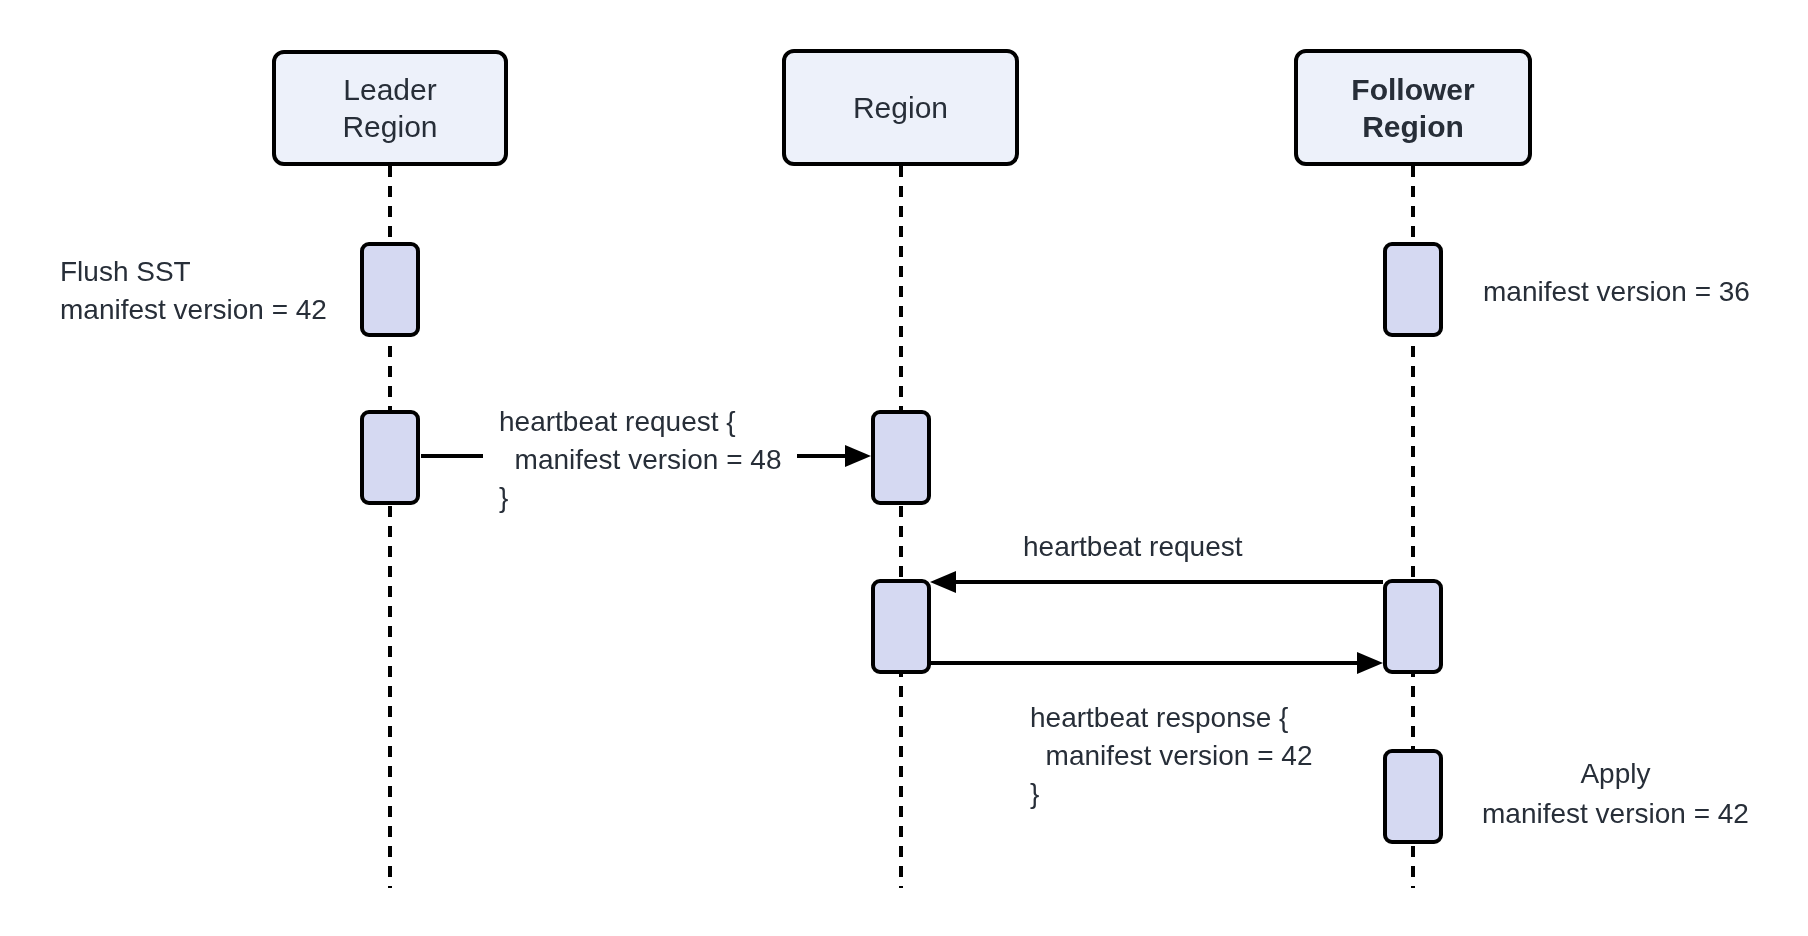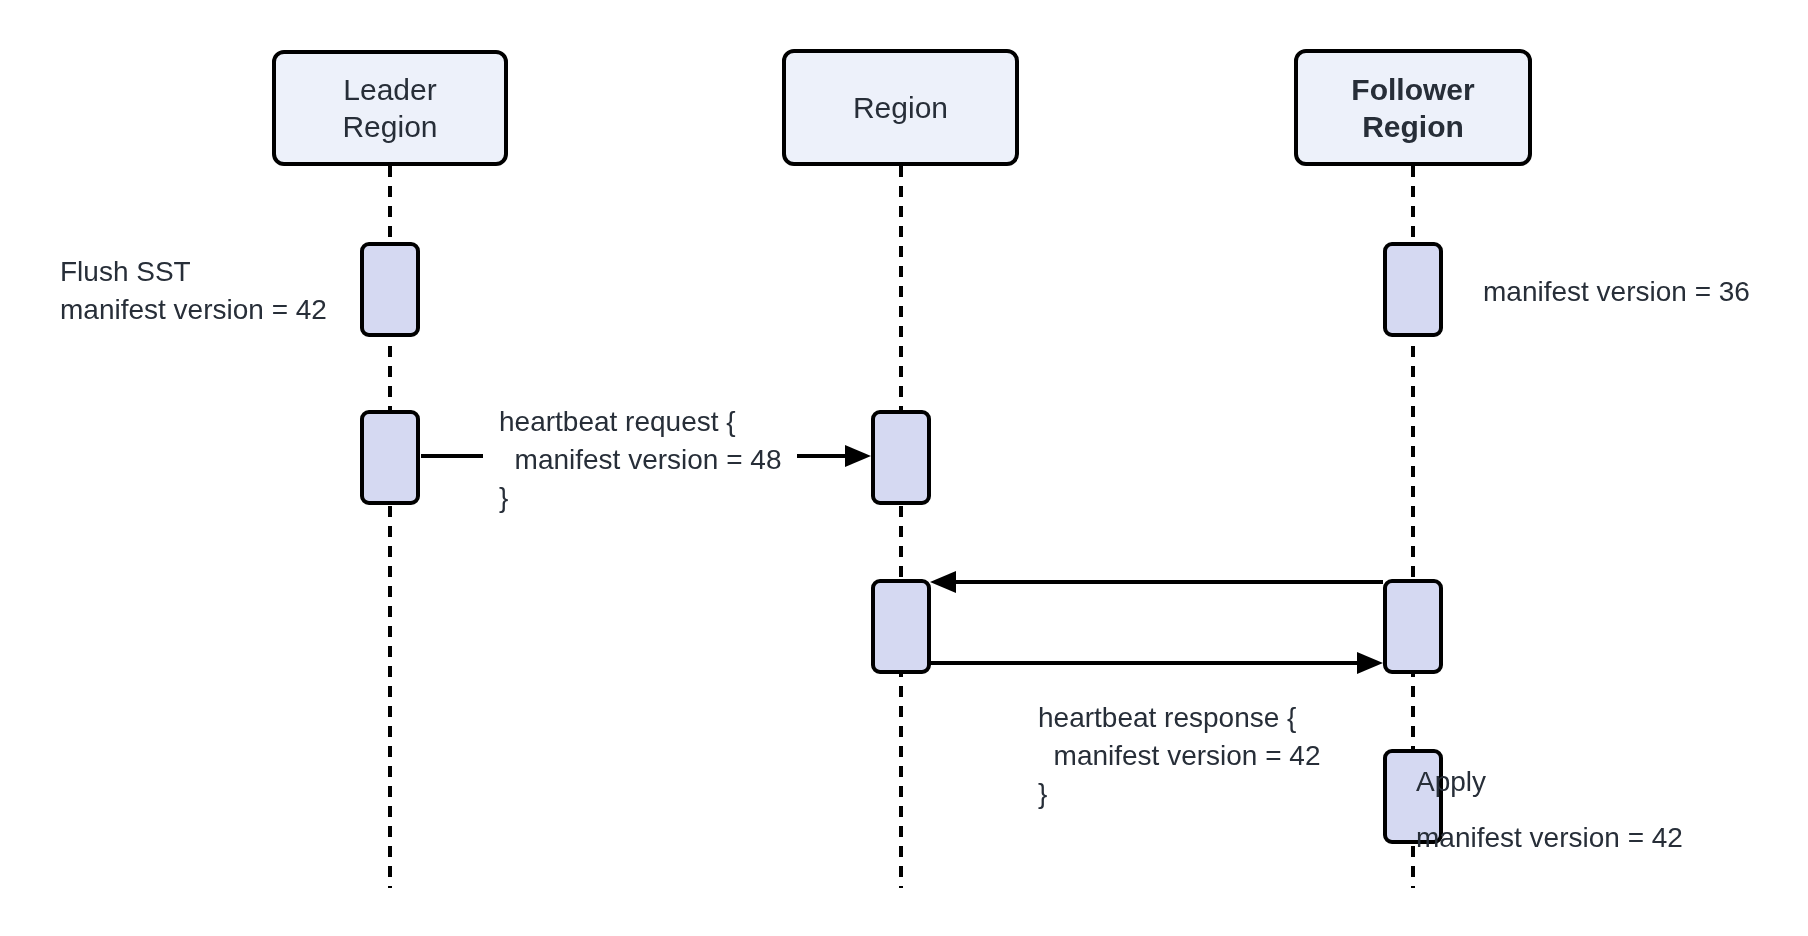--- a/index.html
+++ b/index.html
@@ -90,25 +90,25 @@
   #m1-line-b { left: 797px; top: 454px; width: 52px; }
   #m1-head   { left: 845px; top: 445px; }
   #m1-label  { left: 499px; top: 403px; }
   
   #m2-line  { left: 952px;  top: 580px; width: 431px; }
   #m2-head  { left: 930px;  top: 571px; }
   #m2-label { left: 1023px; top: 528px; }
   
   #m3-line  { left: 930px;  top: 661px; width: 429px; }
   #m3-head  { left: 1357px; top: 652px; }
-  #m3-label { left: 1030px; top: 699px; margin-left: 8px; }
+  #m3-label { left: 1030px; top: 699px; }
   
   #note-flush { left: 48px;   top: 253px; margin-left: 12px; }
   #note-mv41  { left: 1483px; top: 273px; }
-  #note-apply { left: 1416px; top: 754px; line-height: 56px; }
+  #note-apply { left: 1482px; top: 754px; line-height: 40px; text-align: center; }
 </style>
 </head>
 <body>
 
 <div id="canvas">
 
   <div class="actor" id="actor-leader">
     <div class="alabel">Leader
 Region</div>
   </div>
@@ -132,20 +132,21 @@
   <div class="activation" id="act-follower-2"></div>
   <div class="activation" id="act-follower-3"></div>
 
   <div class="mline" id="m1-line-a"></div>
   <div class="label" id="m1-label">heartbeat request {
   manifest version = 48
 }</div>
   <div class="mline" id="m1-line-b"></div>
   <div class="ahead-r" id="m1-head"></div>
 
+  <div class="label" id="m2-label">heartbeat request</div>
   <div class="mline" id="m2-line"></div>
   <div class="ahead-l" id="m2-head"></div>
 
   <div class="mline" id="m3-line"></div>
   <div class="ahead-r" id="m3-head"></div>
   <div class="label" id="m3-label">heartbeat response {
   manifest version = 42
 }</div>
 
   <div class="label" id="note-flush">Flush SST

